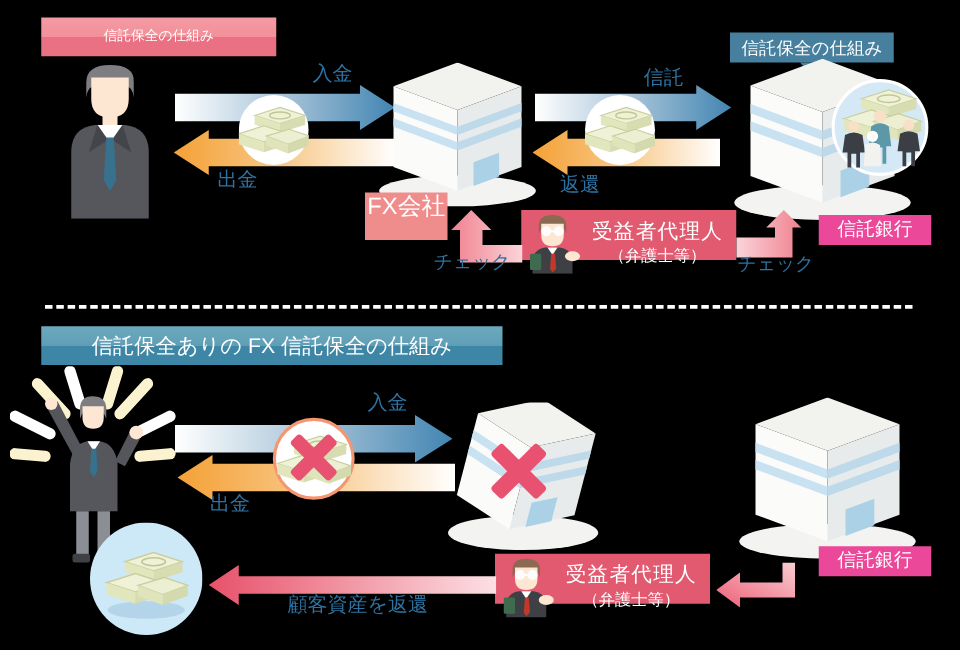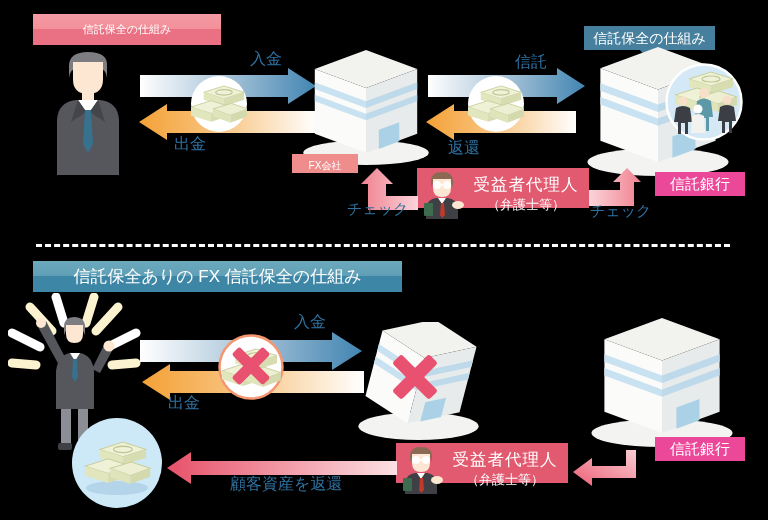--- a/index.html
+++ b/index.html
@@ -5,21 +5,21 @@
   html,body{margin:0;padding:0;background:#000;}
   .stage{position:relative;width:768px;height:520px;background:#000;overflow:hidden;
          font-family:"Liberation Sans","DejaVu Sans",sans-serif;}
   .abs{position:absolute;}
   .lbl{position:absolute;font-weight:normal;color:#2e72a2;white-space:nowrap;}
   .tag{position:absolute;color:#fff;text-align:center;white-space:nowrap;}
   .title1{left:33px;top:14px;width:188px;height:31px;line-height:31px;font-size:11px;
           background:linear-gradient(to bottom,#f49aa4 0%,#f29099 50%,#e97183 50%,#e97183 100%);}
   .title2{left:33px;top:261px;width:369px;height:31px;line-height:31px;font-size:17px;
           background:linear-gradient(to bottom,#6ca9bd 0%,#5f9fb6 50%,#3e86a5 50%,#3e86a5 100%);}
-  .fxtag{left:292px;top:154px;width:66px;height:19px;line-height:23px;font-size:10px;background:#ef8d8d;}
+  .fxtag{left:292px;top:154px;width:66px;height:38px;line-height:23px;font-size:19px;background:#ef8d8d;}
   .banktag{width:90px;height:24px;line-height:24px;font-size:15px;background:#ec4899;}
   .managetag{left:584px;top:26px;width:131px;height:24px;line-height:24px;font-size:14px;background:#46809e;}
   .managetag:after{content:"";position:absolute;left:56px;top:24px;border:7px solid transparent;border-top:8px solid #46809e;}
   .agentbox{width:172px;height:40px;background:#e25a70;color:#fff;}
   .agentbox .t1{position:absolute;left:50px;top:6px;width:118px;text-align:center;font-size:16.5px;letter-spacing:1px;}
   .agentbox .t2{position:absolute;left:50px;top:28px;width:118px;text-align:center;font-size:13px;}
   .divider{position:absolute;left:36px;top:244px;width:694px;border-top:3px dashed #fff;}
   .tousan{left:424px;top:303px;width:52px;height:52px;border-radius:50%;background:#f0916f;
           border:3px dashed #f6b294;box-sizing:border-box;line-height:46px;font-size:15px;}
   svg{display:block;}

